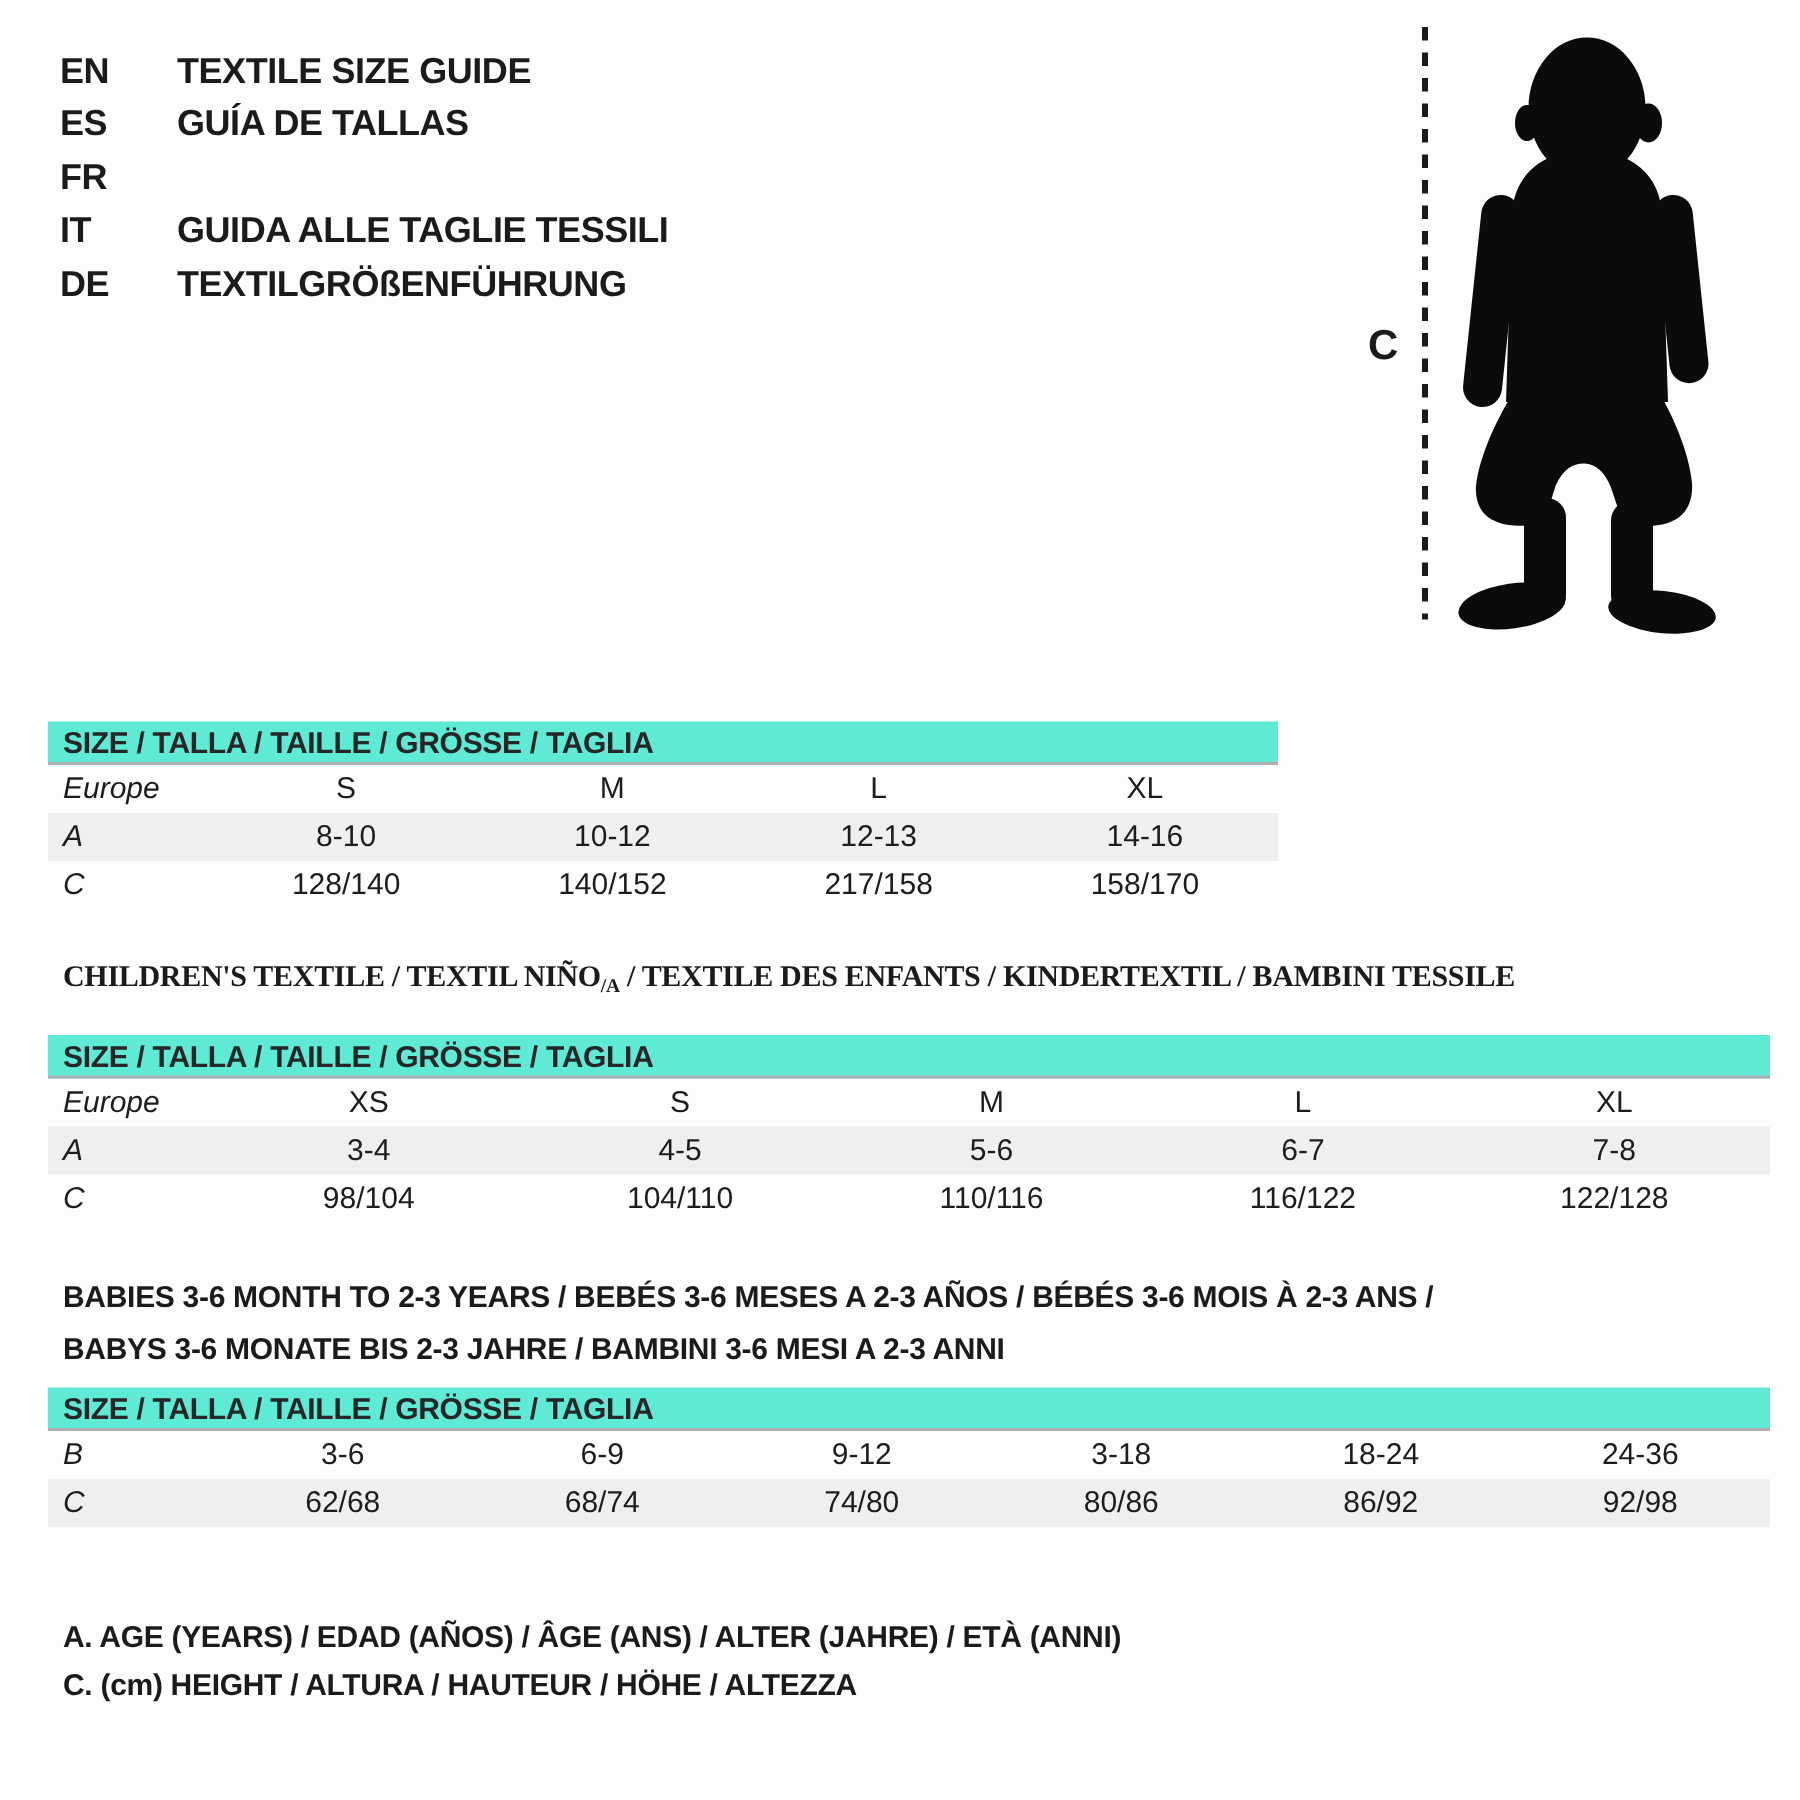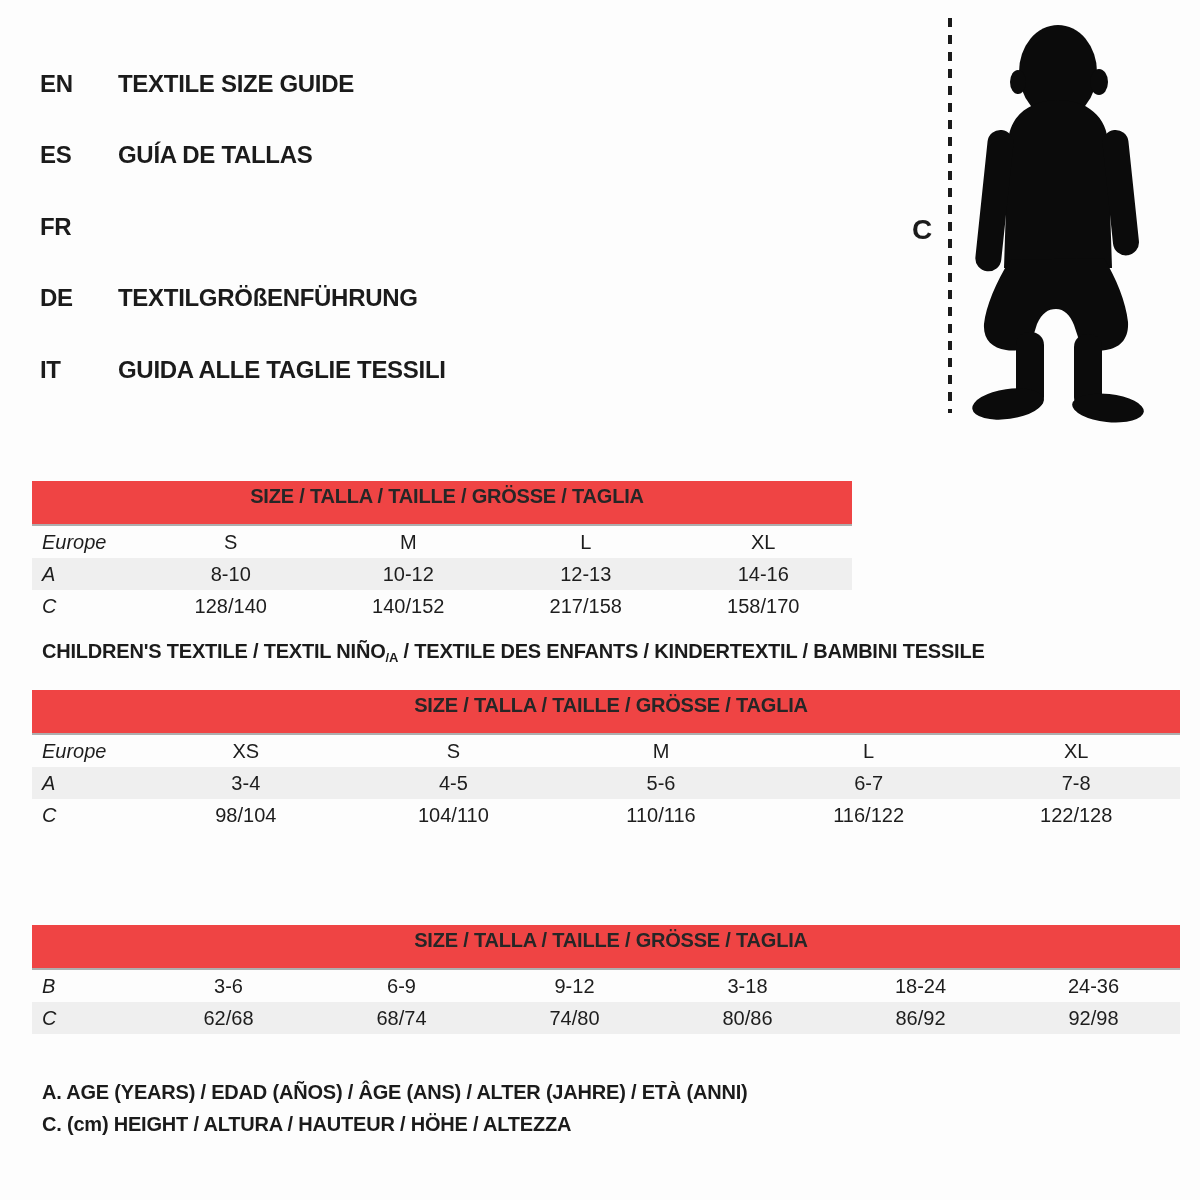--- a/index.html
+++ b/index.html
@@ -5,44 +5,44 @@
   * { margin:0; padding:0; box-sizing:border-box; }
   html,body { background:#ffffff; }
   body { font-family:"Liberation Sans","DejaVu Sans",sans-serif; }
   .page {
     position:relative; width:1200px; height:1200px;
     background:#fdfdfd; color:#1b1b1b; overflow:hidden;
   }
 
   
   .langs { position:absolute; left:40px; top:30px; font-size:24px; font-weight:bold; letter-spacing:-0.3px; }
-  .lang-row { display:flex; height:35.5px; align-items:center;margin-top:36px; }
+  .lang-row { display:flex; height:35.5px; align-items:center; }
   .lang-code { width:78px; }
 
   
   .figure-svg { position:absolute; left:898px; top:8px; }
   .measure-label { position:absolute; left:912px; top:214px; font-size:28px; font-weight:bold; }
 
   
   .section-heading { position:absolute; left:42px; font-size:20px; font-weight:bold; letter-spacing:-0.2px; white-space:nowrap; }
   .heading-junior { top:434px; }
-  .heading-children { top:640px; }
+  .heading-children { top:640px;font-family:Liberation Serif, serif; }
   .heading-babies { top:848px; line-height:35px; }
   .sub-small { font-size:13px; font-weight:bold; vertical-align:baseline; position:relative; top:4px; }
 
   
   .size-table { position:absolute; left:32px; }
   .size-table.junior { top:481px; width:820px; }
   .size-table.children { top:690px; width:1148px; }
   .size-table.babies { top:925px; width:1148px; }
   .size-bar {
-    height:45px; line-height:31px; background:#ef4444;
+    height:29px; line-height:31px; background:#5eead4;
     border-bottom:2px solid #aeaeae;
     font-size:20px; font-weight:bold; letter-spacing:-0.2px;
-    padding-left:10px; color:#262626;text-align:center;
+    padding-left:10px; color:#262626;
   }
   .trow { display:grid; height:32px; align-items:center; font-size:20px; color:#1d1d1d; }
   .junior .trow { grid-template-columns:110px repeat(4,1fr); }
   .children .trow { grid-template-columns:110px repeat(5,1fr); }
   .babies .trow { grid-template-columns:110px repeat(6,1fr); }
   .trow .rlabel { padding-left:10px; text-align:left;font-style:italic; }
   .trow .cell { text-align:center; }
   .stripe { background:#efefef; }
 
   
@@ -59,26 +59,26 @@
       <span class="lang-label">TEXTILE SIZE GUIDE</span>
     </div>
     <div class="lang-row">
       <span class="lang-code">ES</span>
       <span class="lang-label">GUÍA DE TALLAS</span>
     </div>
     <div class="lang-row">
       <span class="lang-code">FR</span>
     </div>
     <div class="lang-row">
+      <span class="lang-code">IT</span>
+      <span class="lang-label">GUIDA ALLE TAGLIE TESSILI</span>
+    </div>
+    <div class="lang-row">
       <span class="lang-code">DE</span>
       <span class="lang-label">TEXTILGRÖßENFÜHRUNG</span>
-    </div>
-    <div class="lang-row">
-      <span class="lang-code">IT</span>
-      <span class="lang-label">GUIDA ALLE TAGLIE TESSILI</span>
     </div>
   </div>
 
   <div class="measure-label">C</div>
 
   <svg class="figure-svg" width="262" height="415" viewBox="0 0 262 415" xmlns="http://www.w3.org/2000/svg">
     <line x1="52" y1="10" x2="52" y2="405" stroke="#1a1a1a" stroke-width="4" stroke-dasharray="9 8"></line>
     <g transform="translate(70,2)" fill="#0b0b0b">
 
       <ellipse cx="90" cy="62" rx="39" ry="47"></ellipse>
@@ -154,20 +154,24 @@
     <div class="trow">
       <span class="rlabel">C</span>
       <span class="cell">98/104</span>
       <span class="cell">104/110</span>
       <span class="cell">110/116</span>
       <span class="cell">116/122</span>
       <span class="cell">122/128</span>
     </div>
   </div>
 
+  <div class="section-heading heading-babies">
+    <div>BABIES 3-6 MONTH TO 2-3 YEARS / BEBÉS 3-6 MESES A 2-3 AÑOS / BÉBÉS 3-6 MOIS À 2-3 ANS /</div>
+    <div>BABYS 3-6 MONATE BIS 2-3 JAHRE / BAMBINI 3-6 MESI A 2-3 ANNI</div>
+  </div>
 
   <div class="size-table babies">
     <div class="size-bar">SIZE / TALLA / TAILLE / GRÖSSE / TAGLIA</div>
     <div class="trow">
       <span class="rlabel">B</span>
       <span class="cell">3-6</span>
       <span class="cell">6-9</span>
       <span class="cell">9-12</span>
       <span class="cell">3-18</span>
       <span class="cell">18-24</span>

